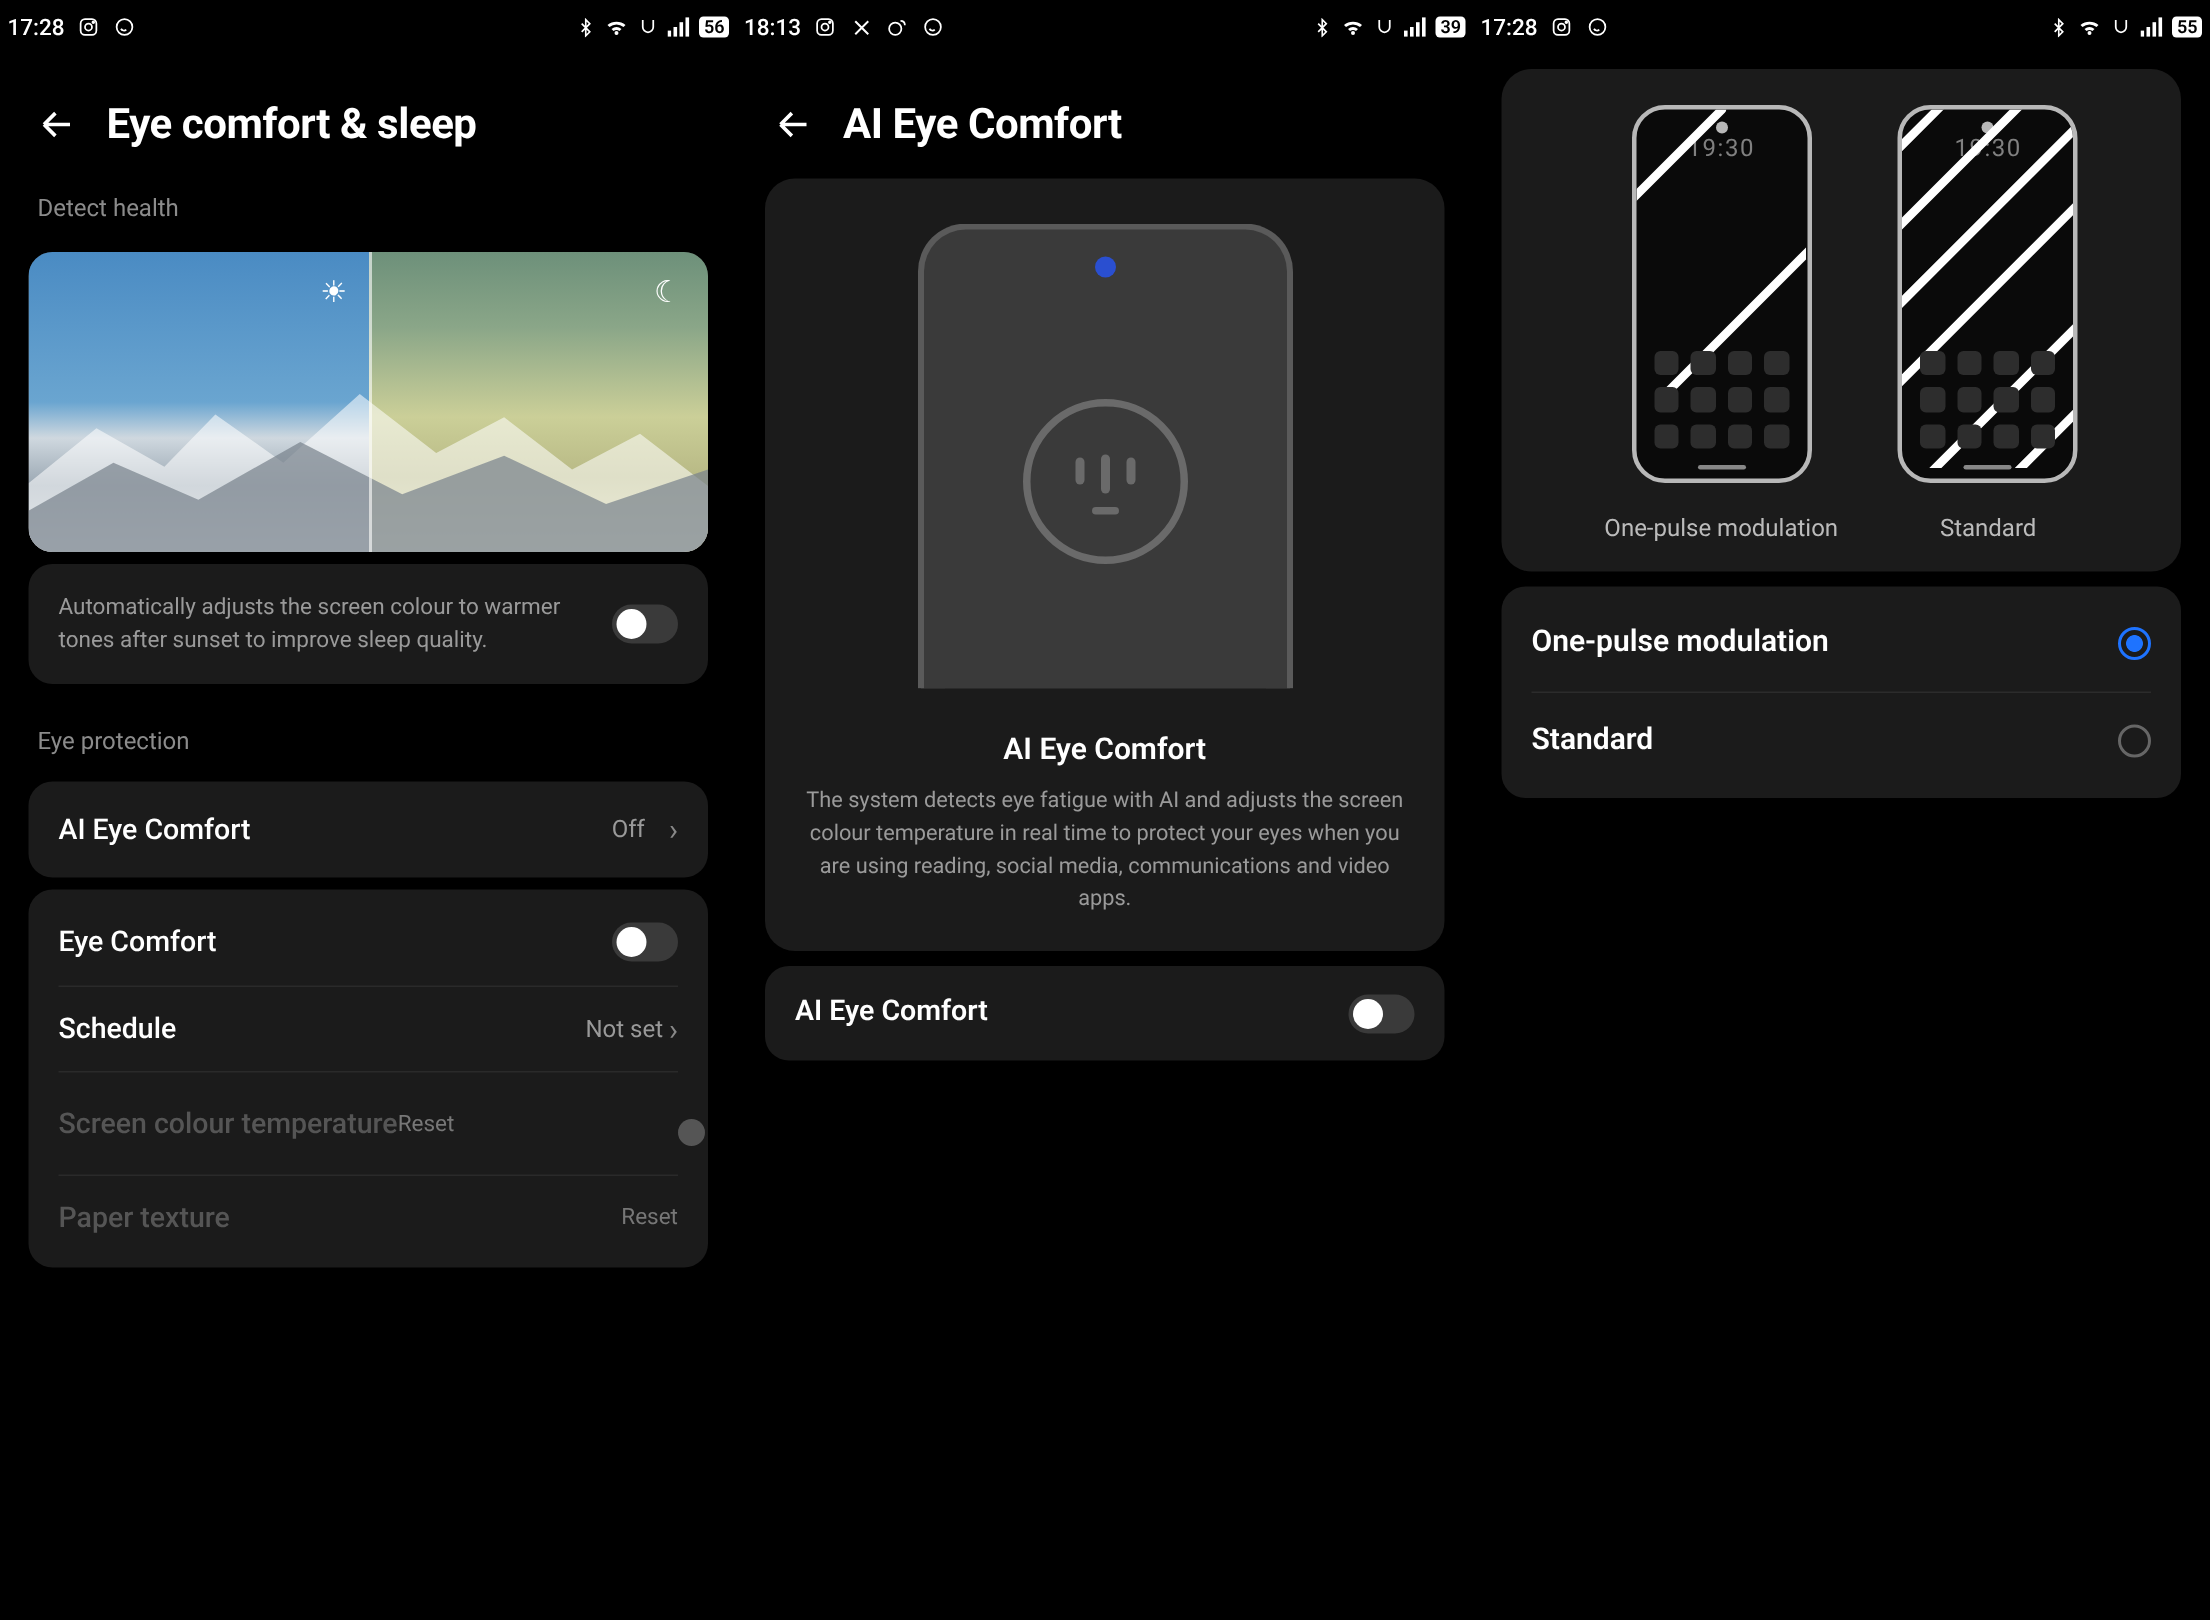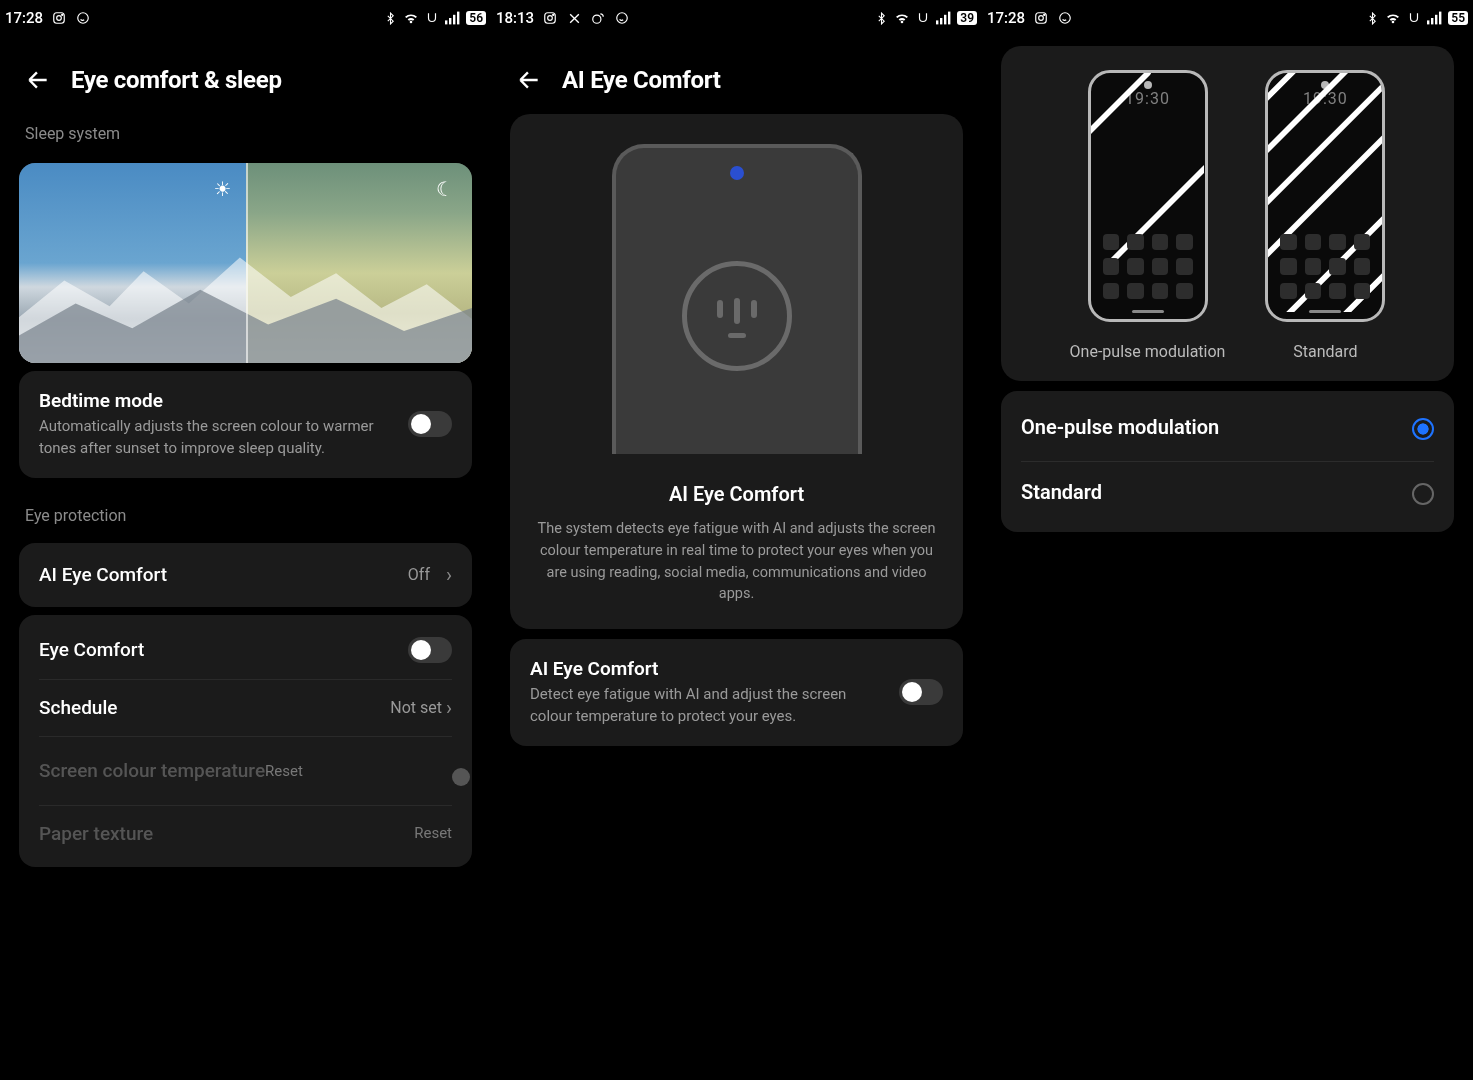--- a/index.html
+++ b/index.html
@@ -30,21 +30,21 @@
   .status-spacer { flex: 1; }
   .status-right { display: flex; align-items: center; gap: 5px; }
   .status-icon { width: 16px; height: 16px; display: inline-flex; align-items: center; justify-content: center; }
   .batt {
     background:#fff; color:#000; border-radius:3px; padding:0 3px; font-size:12px; font-weight:600;
   }
   .header {
     display: flex; align-items: center; gap: 20px;
     padding: 30px 24px 10px 24px;
   }
-  .header h1 { font-size: 24px; font-weight: 700; letter-spacing: -0.3px; }
+  .header h1 { font-size: 28px; font-weight: 700; letter-spacing: -0.3px; }
   .back-arrow { width: 26px; height: 26px; display:flex; align-items:center; justify-content:center; }
   .section-label {
     color:#8b8b8b; font-size:16px; padding: 20px 24px 10px 24px;
   }
   .card {
     background:#1b1b1b;
     margin: 8px 18px;
     border-radius: 16px;
     padding: 18px 20px;
   }
@@ -198,40 +198,39 @@
 
   <div class="header">
     <span class="back-arrow">
       <svg viewBox="0 0 24 24" width="26" height="26" fill="none" stroke="#fff" stroke-width="2.2">
           <path d="M20 12H4m0 0l7-7m-7 7l7 7"></path>
         </svg>
     </span>
     <h1>Eye comfort &amp; sleep</h1>
   </div>
 
-  <div class="section-label">Sleep system</div>
+  <div class="section-label">Detect health</div>
 
   <div class="illus1">
     <div class="half left-half"></div>
     <div class="half right-half"></div>
     <div class="mtn">
       <svg viewBox="0 0 400 120" preserveAspectRatio="none">
         <path d="M0,120 L0,70 L40,30 L80,58 L110,20 L150,55 L195,5 L240,48 L280,22 L320,60 L360,34 L400,72 L400,120 Z" fill="rgba(255,255,255,0.55)"></path>
         <path d="M0,120 L0,90 L50,55 L100,82 L160,40 L220,78 L280,50 L340,85 L400,60 L400,120 Z" fill="rgba(120,130,140,0.7)"></path>
       </svg>
     </div>
     <div class="sep"></div>
     <span class="sun-moon sun-pos">☀</span>
     <span class="sun-moon moon-pos">☾</span>
   </div>
 
   <div class="card">
     <div class="row">
       <div class="row-text">
-        <div class="row-title">Bedtime mode</div>
         <div class="row-desc">Automatically adjusts the screen colour to warmer tones after sunset to improve sleep quality.</div>
       </div>
       <div class="toggle">
           <div class="knob"></div>
         </div>
     </div>
   </div>
 
   <div class="section-label">Eye protection</div>
 
@@ -352,21 +351,20 @@
       </div>
     </div>
     <div class="illus2-title">AI Eye Comfort</div>
     <div class="illus2-desc">The system detects eye fatigue with AI and adjusts the screen colour temperature in real time to protect your eyes when you are using reading, social media, communications and video apps.</div>
   </div>
 
   <div class="card">
     <div class="row">
       <div class="row-text">
         <div class="row-title">AI Eye Comfort</div>
-        <div class="row-desc">Detect eye fatigue with AI and adjust the screen colour temperature to protect your eyes.</div>
       </div>
       <div class="toggle">
           <div class="knob"></div>
         </div>
     </div>
   </div>
 </div>
 
 <div class="pane">
   <div class="status-bar">

